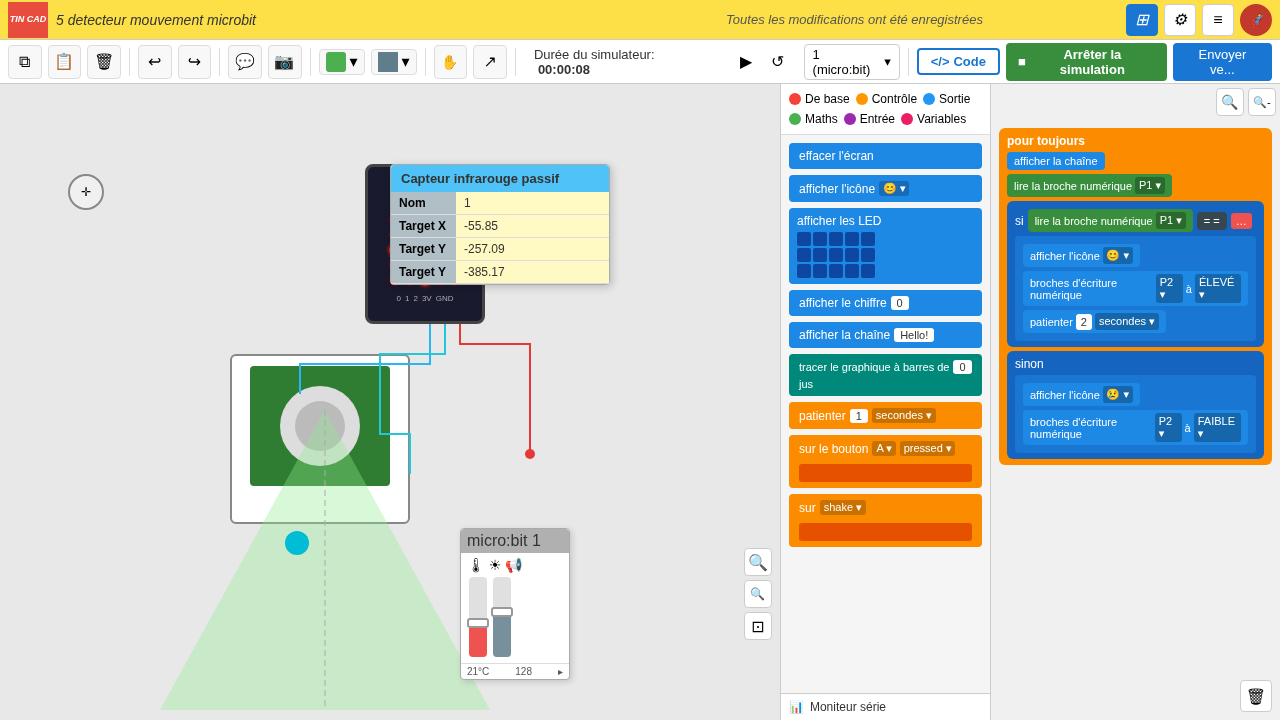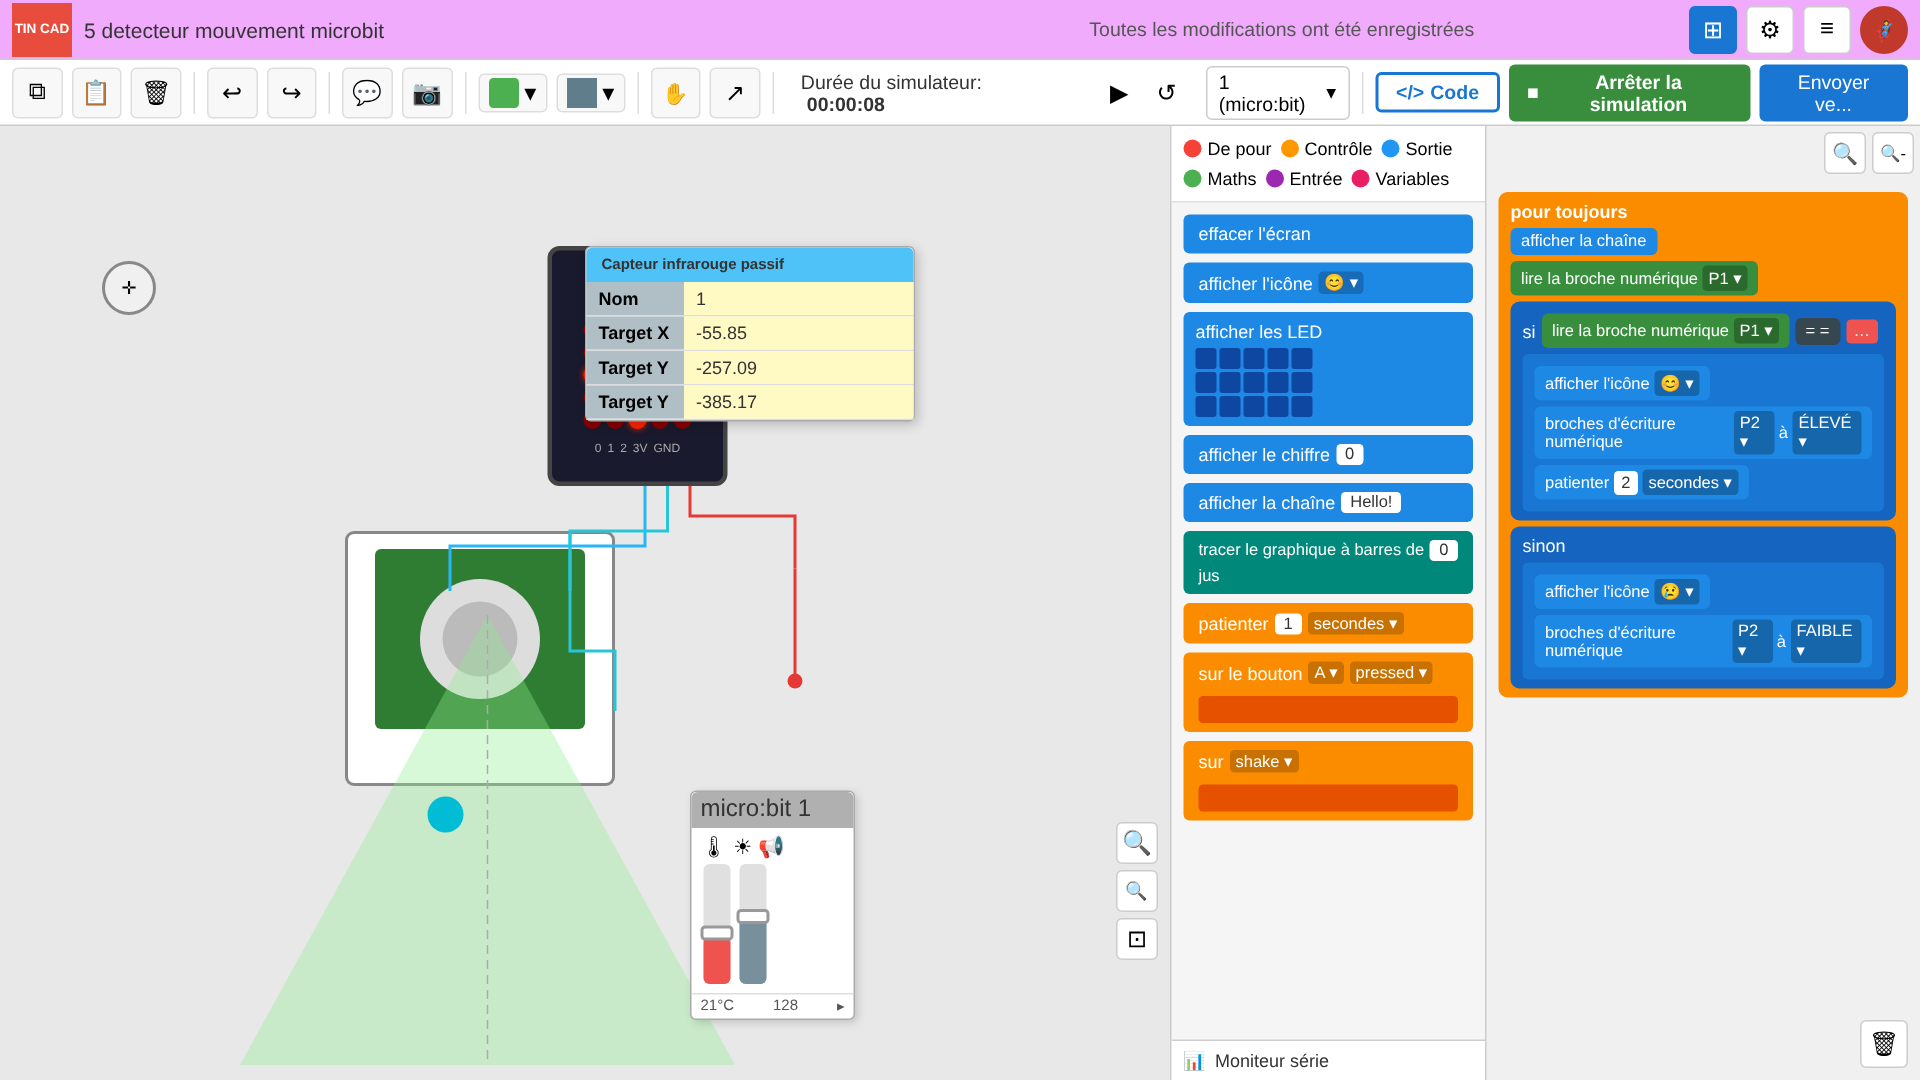--- a/index.html
+++ b/index.html
@@ -1,21 +1,21 @@
 <!DOCTYPE html>
 <html><head>
   <meta charset="utf-8">
   <style>
     * { box-sizing: border-box; margin: 0; padding: 0; font-family: Arial, sans-serif; }
     body { width: 1280px; height: 720px; overflow: hidden; background: #f0f0f0; }
 
     
     #topbar {
-      display: flex; align-items: center; background: #f0abfc; height: 40px;
-      border-bottom: 1px solid #ccc; padding: 13px 8px; gap: 8px;
+      display: flex; align-items: center; background: #fde047; height: 40px;
+      border-bottom: 1px solid #ccc; padding: 13px 8px; gap: 8px; font-style: italic;
     }
     #logo { width: 40px; height: 36px; background: #e74c3c; display: flex; align-items: center; justify-content: center; }
     #logo span { color: #fff; font-size: 9px; font-weight: bold; line-height: 1.1; text-align: center; }
     #project-title { font-size: 14px; color: #333; flex: 1; }
     #save-status { font-size: 13px; color: #555; }
     .top-icons { display: flex; gap: 6px; align-items: center; }
     .top-icon-btn { width: 32px; height: 32px; border: 1px solid #ccc; border-radius: 4px; background: #fff; display: flex; align-items: center; justify-content: center; cursor: pointer; font-size: 16px; }
     .top-icon-btn.active { background: #1976d2; color: #fff; border-color: #1976d2; }
     .avatar { width: 32px; height: 32px; border-radius: 50%; background: #c0392b; display: flex; align-items: center; justify-content: center; color: #fff; font-size: 14px; overflow: hidden; }
 
@@ -40,21 +40,21 @@
     
     #canvas-area { flex: 1; background: #e8e8e8; position: relative; overflow: hidden; }
 
     
     #sensor-popup {
       position: absolute; top: 80px; left: 390px; background: #fff;
       border: 1px solid #aaa; border-radius: 4px; box-shadow: 2px 2px 8px rgba(0,0,0,0.2);
       width: 220px; z-index: 10;
     }
     #sensor-popup-title {
-      background: #4fc3f7; padding: 6px 10px; font-size: 10px; font-weight: bold; color: #333;
+      background: #4fc3f7; padding: 6px 10px; font-size: 13px; font-weight: bold; color: #333;
       border-radius: 4px 4px 0 0;
     }
     .sensor-field { display: flex; align-items: center; border-bottom: 1px solid #ddd; }
     .sensor-label { background: #b0bec5; padding: 4px 8px; font-size: 12px; width: 65px; flex-shrink: 0; font-weight: bold; }
     .sensor-value { background: #fff9c4; padding: 4px 8px; font-size: 12px; flex: 1; color: #333; }
 
     
     #microbit-board {
       position: absolute; top: 80px; left: 365px;
       width: 120px; height: 160px;
@@ -364,21 +364,21 @@
       <div class="zoom-btn">🔍</div>
       <div class="zoom-btn" style="font-size:12px;">🔍</div>
       <div class="zoom-btn">⊡</div>
     </div>
   </div>
 
   <div id="right-panel">
     <div id="blocks-header">
       <div class="category-dot">
         <div class="dot dot-red"></div>
-        <span>De pour</span>
+        <span>De base</span>
       </div>
       <div class="category-dot">
         <div class="dot dot-orange"></div>
         <span>Contrôle</span>
       </div>
       <div class="category-dot">
         <div class="dot dot-blue"></div>
         <span>Sortie</span>
       </div>
       <div class="category-dot">

